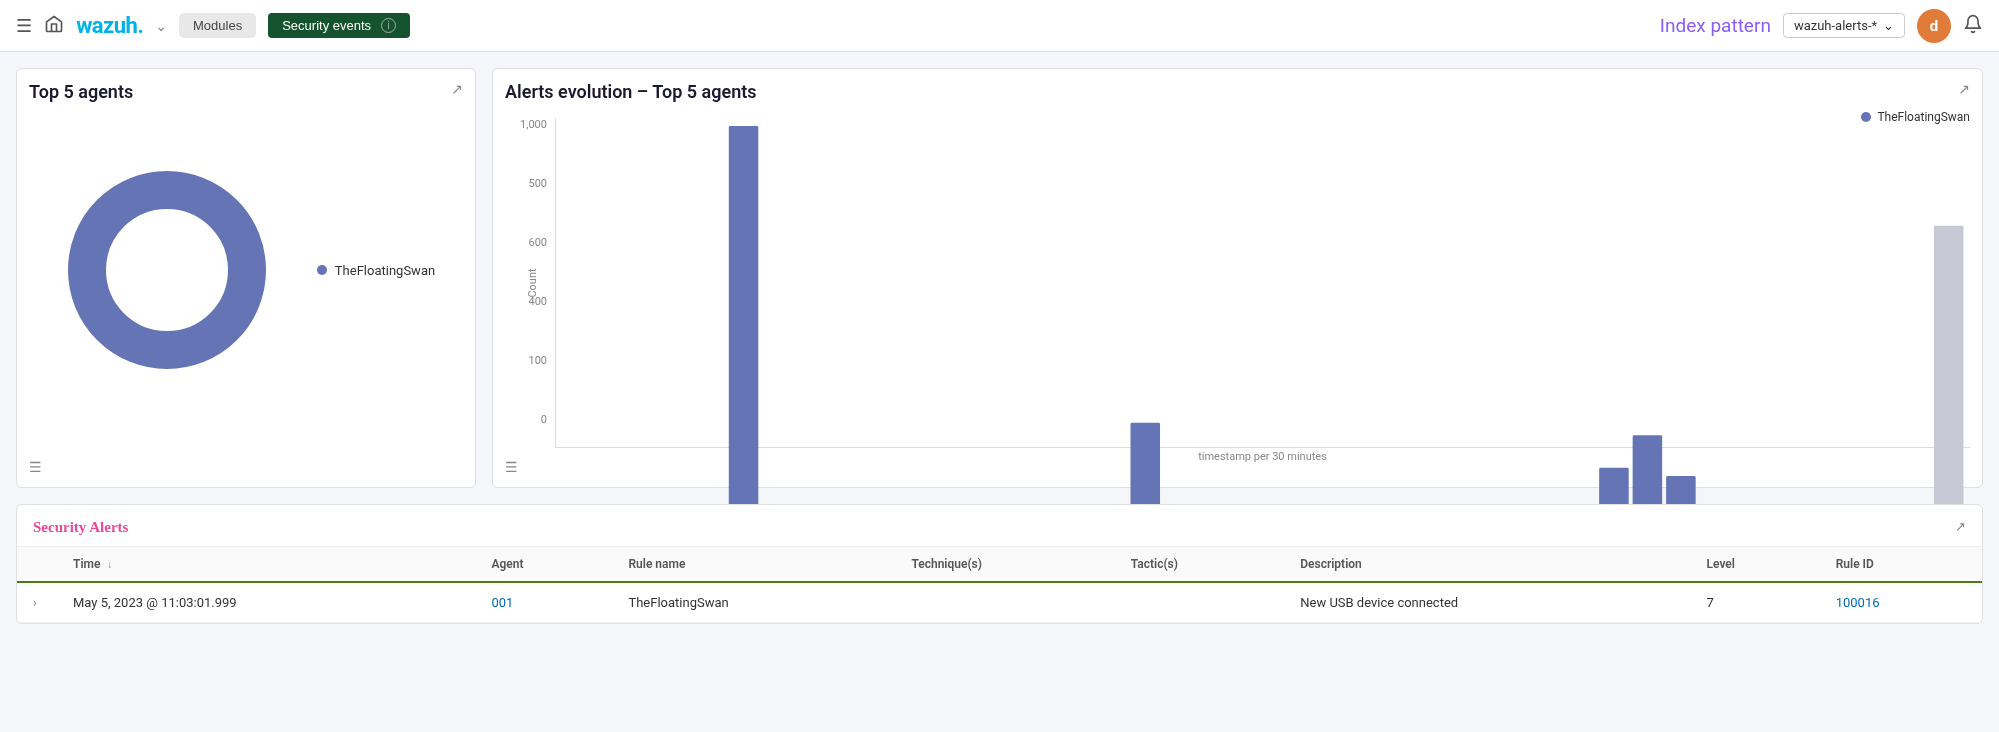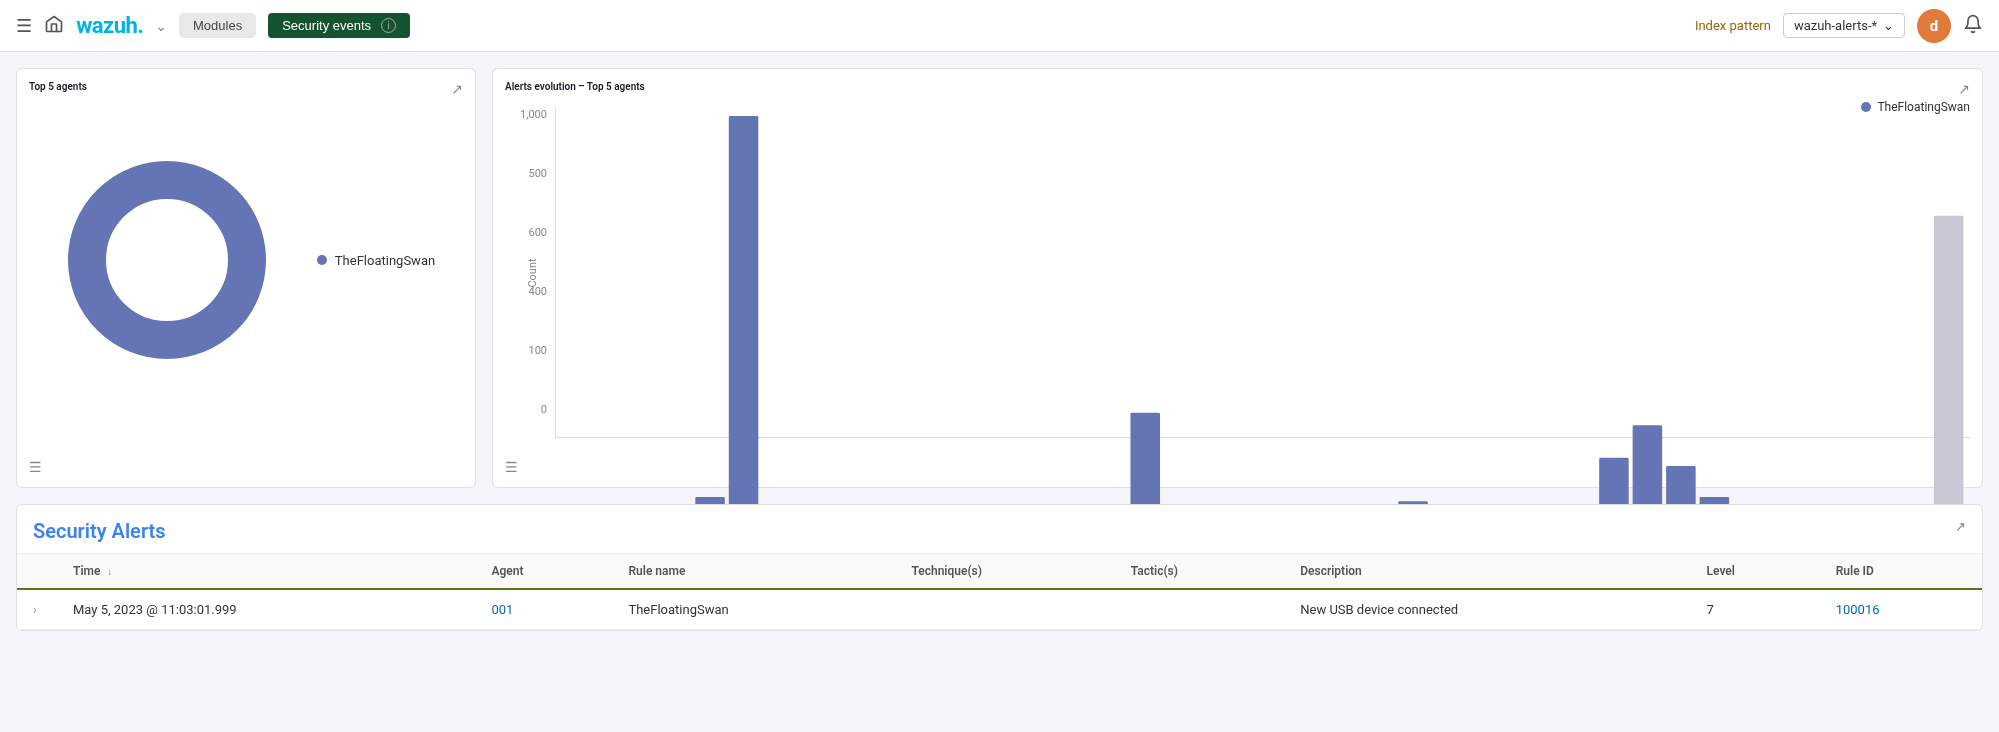--- a/index.html
+++ b/index.html
@@ -61,22 +61,22 @@
       padding: 5px 14px;
       font-size: 13px;
       color: #fff;
       cursor: pointer;
       display: flex;
       align-items: center;
       gap: 6px;
     }
     .nav-spacer { flex: 1; }
     .nav-index-pattern-label {
-      color: #a16207;
-      font-size: 13px;
+      color: #8b5cf6;
+      font-size: 19px;
     }
     .nav-index-select {
       display: flex;
       align-items: center;
       border: 1px solid #ccc;
       border-radius: 4px;
       padding: 4px 10px;
       background: #fff;
       gap: 6px;
       cursor: pointer;
@@ -119,21 +119,21 @@
 
     .panel {
       background: #fff;
       border: 1px solid #e0e0e0;
       border-radius: 6px;
       position: relative;
       padding: 12px;
     }
 
     .panel-title {
-      font-size: 10px;
+      font-size: 18px;
       font-weight: 600;
       color: #1a1a2e;
       margin-bottom: 8px;
     }
 
     .panel-expand-icon {
       position: absolute;
       top: 12px;
       right: 12px;
       color: #888;
@@ -232,23 +232,24 @@
     }
 
     .alerts-table-header {
       display: flex;
       align-items: center;
       padding: 14px 16px 10px 16px;
       border-bottom: 1px solid #f0f0f0;
     }
 
     .alerts-table-title {
-      font-size: 20px;
+      font-size: 15px;
       font-weight: 600;
-      color: #3b82f6;
+      color: #ec4899;
+      font-family: Liberation Serif, serif;
     }
 
     .table-expand-icon {
       position: absolute;
       top: 14px;
       right: 16px;
       color: #888;
       cursor: pointer;
     }
 
@@ -450,20 +451,21 @@
               <span>18:00</span>
               <span>21:00</span>
               <span>00:00</span>
               <span>03:00</span>
               <span>06:00</span>
               <span>09:00</span>
             </div>
           </div>
         </div>
 
+        <div style="text-align:center; font-size:11px; color:#888; margin-top:2px; margin-left:50px;">timestamp per 30 minutes</div>
       </div>
       <span class="panel-legend-icon">☰</span>
     </div>
 
   </div>
 
   <div class="panel-alerts-table">
     <div class="alerts-table-header">
       <span class="alerts-table-title">Security Alerts</span>
       <span class="table-expand-icon">↗</span>

